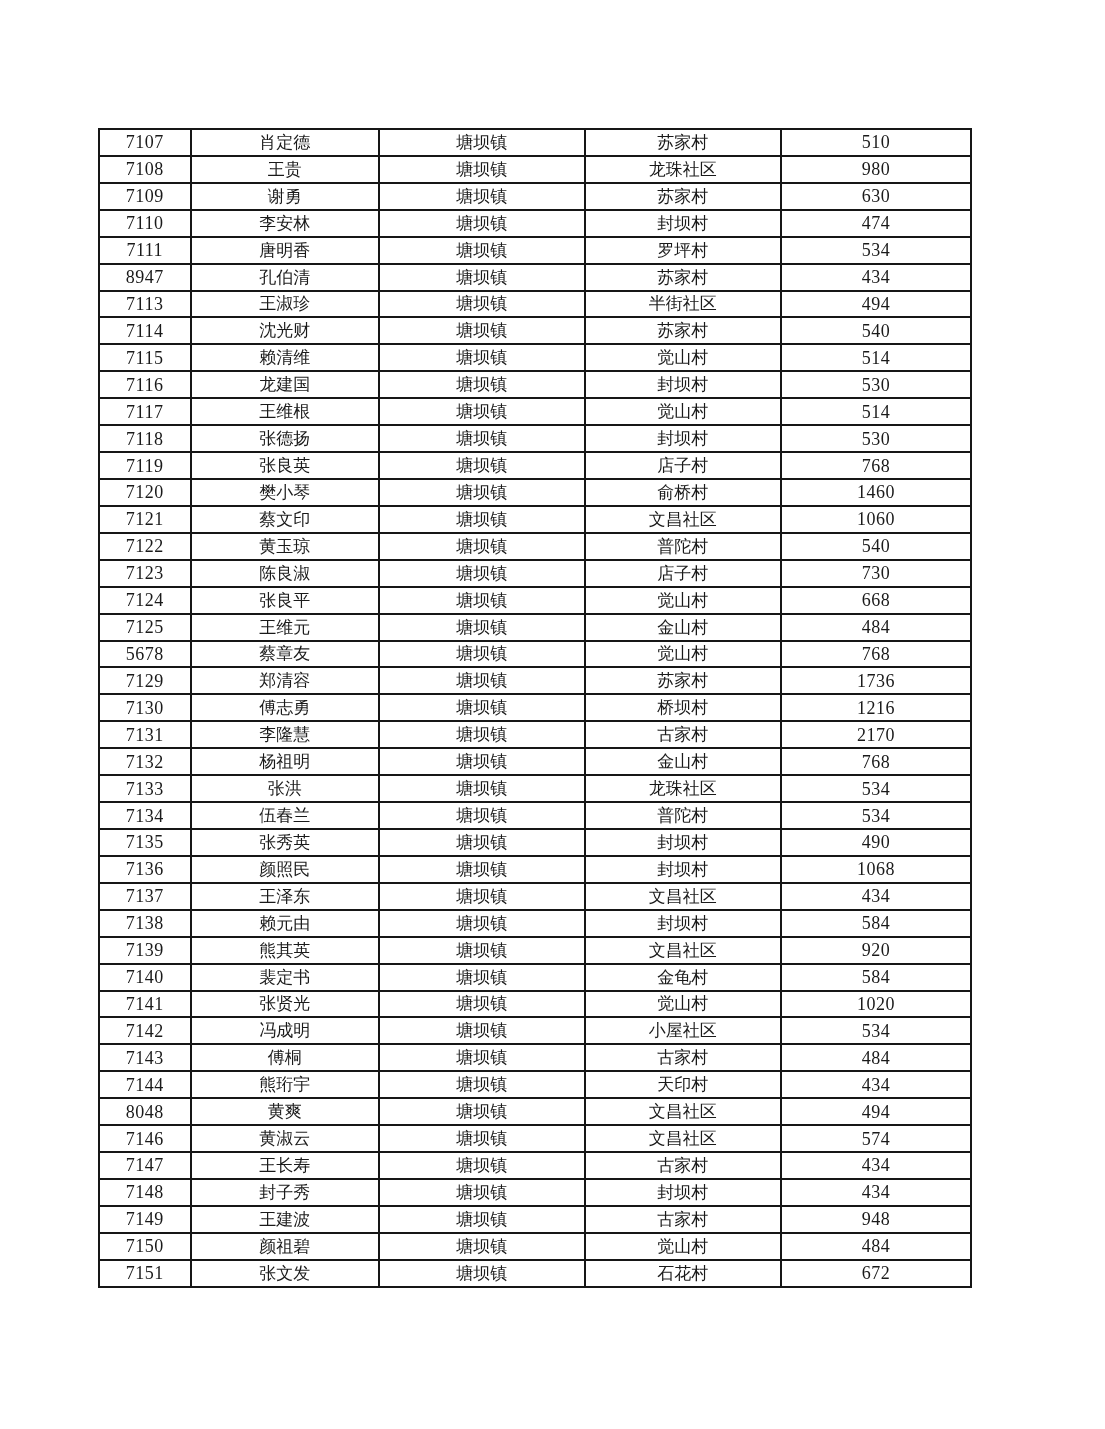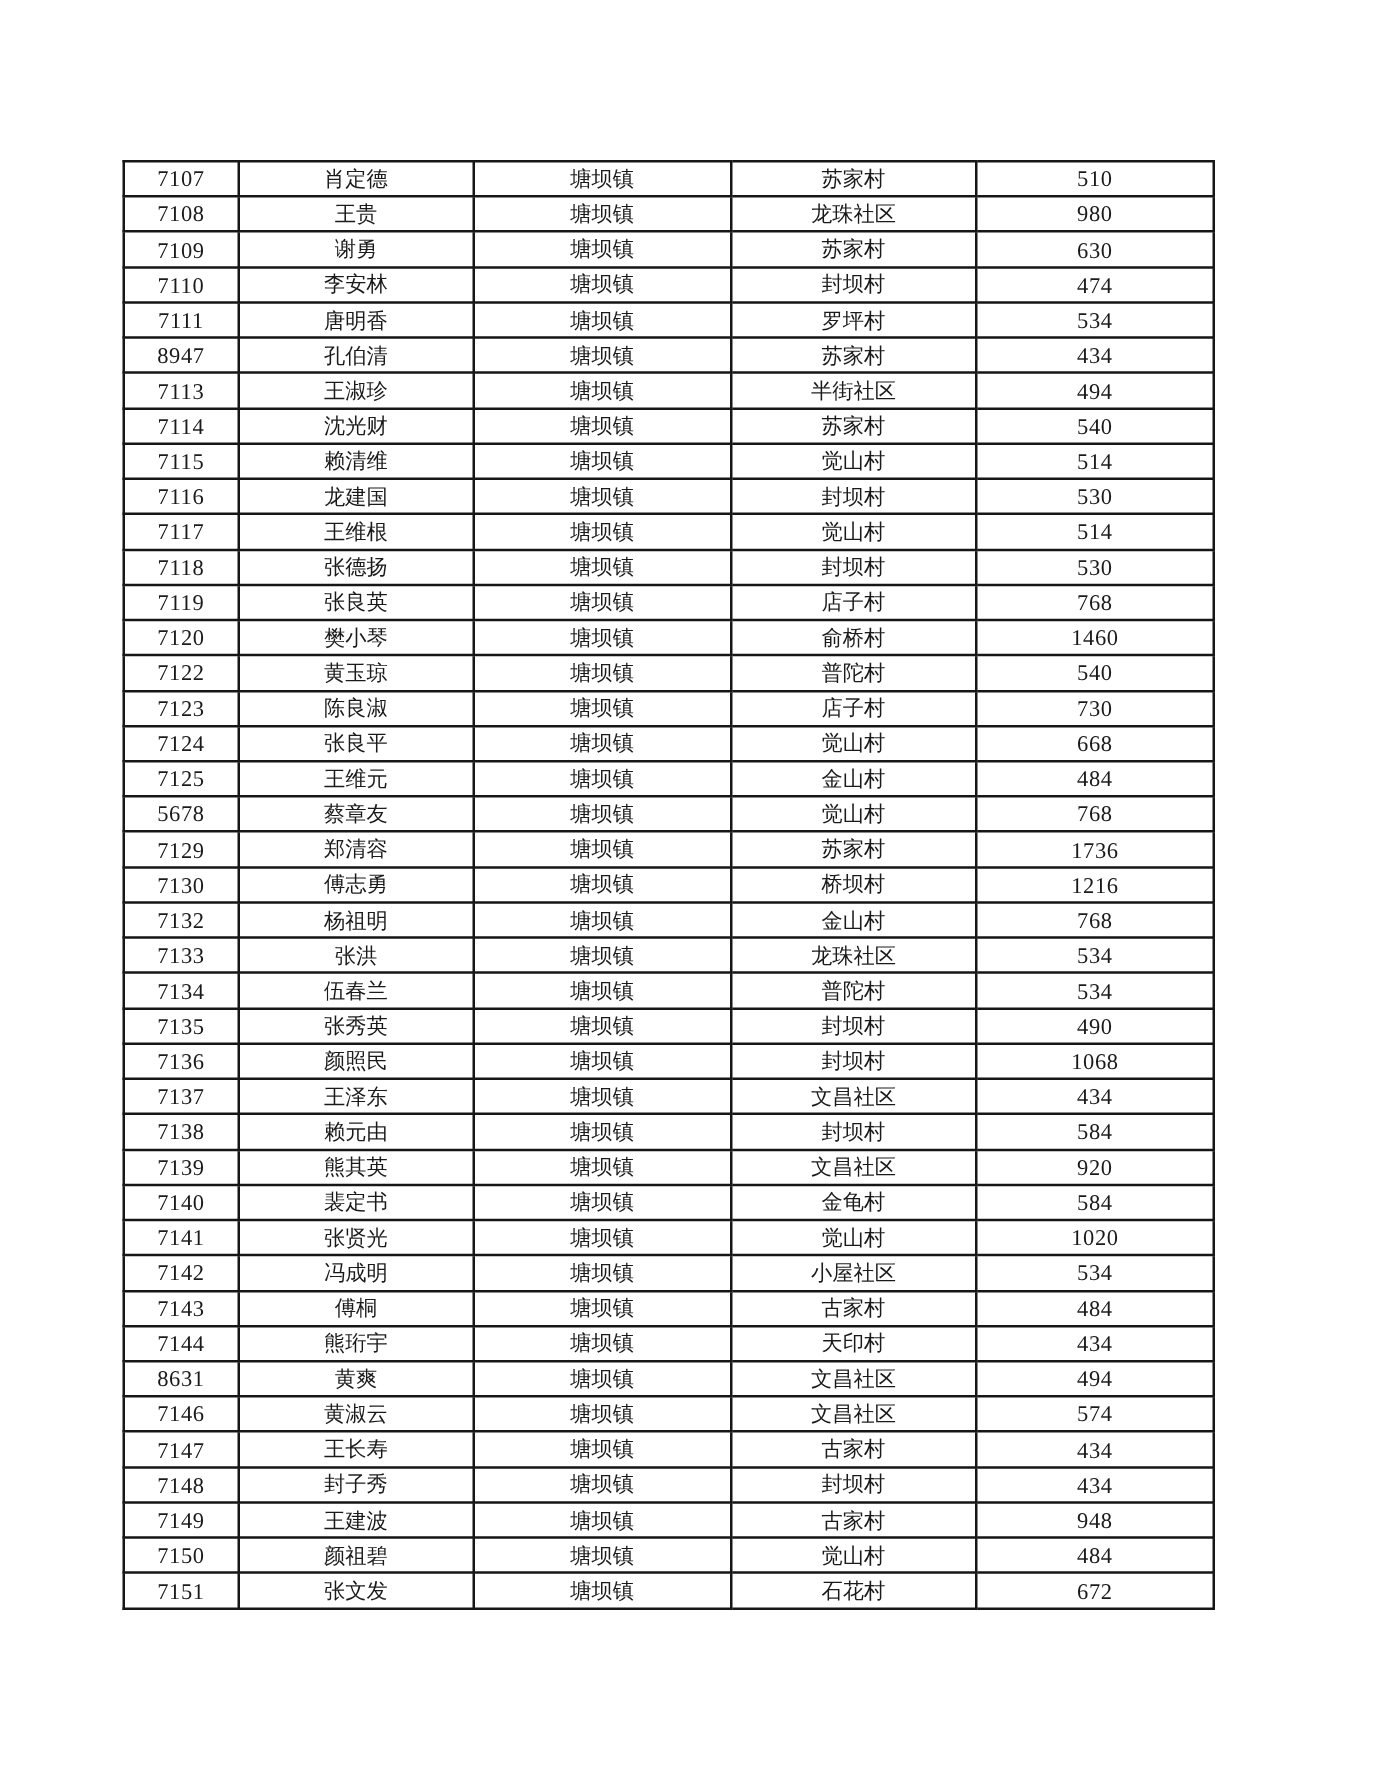--- a/index.html
+++ b/index.html
@@ -155,20 +155,27 @@
           <td class="num">768</td>
         </tr>
         <tr>
           <td class="num">7120</td>
           <td>樊小琴</td>
           <td>塘坝镇</td>
           <td>俞桥村</td>
           <td class="num">1460</td>
         </tr>
         <tr>
+          <td class="num">7121</td>
+          <td>蔡文印</td>
+          <td>塘坝镇</td>
+          <td>文昌社区</td>
+          <td class="num">1060</td>
+        </tr>
+        <tr>
           <td class="num">7122</td>
           <td>黄玉琼</td>
           <td>塘坝镇</td>
           <td>普陀村</td>
           <td class="num">540</td>
         </tr>
         <tr>
           <td class="num">7123</td>
           <td>陈良淑</td>
           <td>塘坝镇</td>
@@ -204,20 +211,27 @@
           <td class="num">1736</td>
         </tr>
         <tr>
           <td class="num">7130</td>
           <td>傅志勇</td>
           <td>塘坝镇</td>
           <td>桥坝村</td>
           <td class="num">1216</td>
         </tr>
         <tr>
+          <td class="num">7131</td>
+          <td>李隆慧</td>
+          <td>塘坝镇</td>
+          <td>古家村</td>
+          <td class="num">2170</td>
+        </tr>
+        <tr>
           <td class="num">7132</td>
           <td>杨祖明</td>
           <td>塘坝镇</td>
           <td>金山村</td>
           <td class="num">768</td>
         </tr>
         <tr>
           <td class="num">7133</td>
           <td>张洪</td>
           <td>塘坝镇</td>
@@ -295,21 +309,21 @@
           <td class="num">484</td>
         </tr>
         <tr>
           <td class="num">7144</td>
           <td>熊珩宇</td>
           <td>塘坝镇</td>
           <td>天印村</td>
           <td class="num">434</td>
         </tr>
         <tr>
-          <td class="num">8631</td>
+          <td class="num">8048</td>
           <td>黄爽</td>
           <td>塘坝镇</td>
           <td>文昌社区</td>
           <td class="num">494</td>
         </tr>
         <tr>
           <td class="num">7146</td>
           <td>黄淑云</td>
           <td>塘坝镇</td>
           <td>文昌社区</td>

